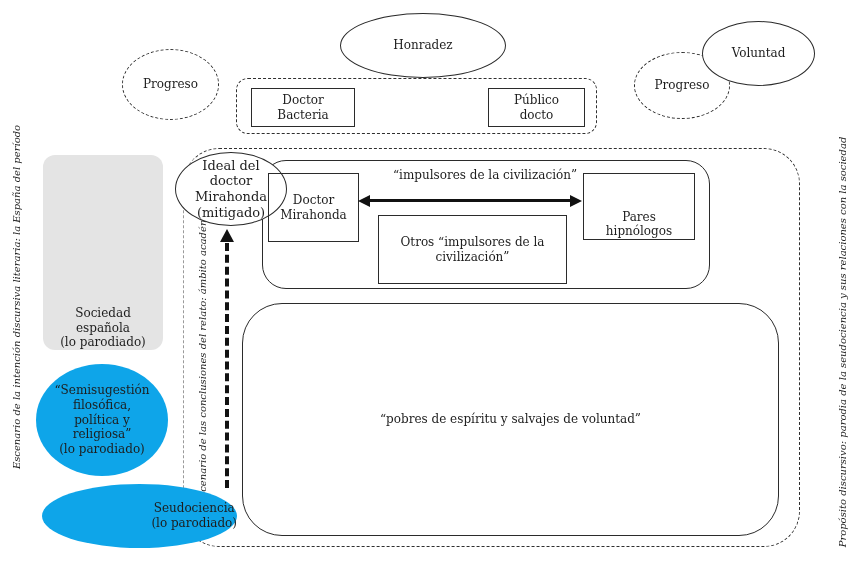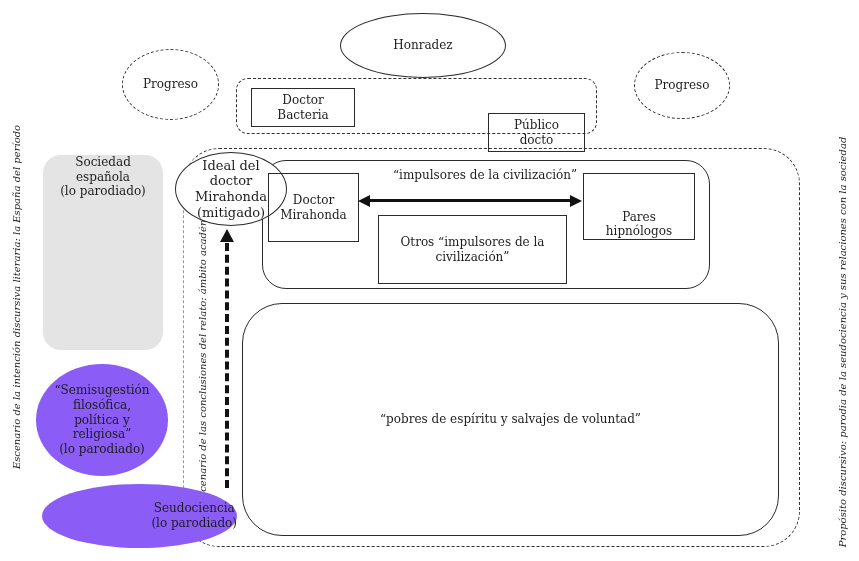--- a/index.html
+++ b/index.html
@@ -6,28 +6,28 @@
   #canvas{
     position:relative;width:859px;height:561px;background:#ffffff;overflow:hidden;
     font-family:"DejaVu Serif", serif;color:#1d1d1d;
   }
   .abs{position:absolute;}
   .ellipse{
     position:absolute;border:1.2px solid #2b2b2b;border-radius:50%;background:#fff;
     display:flex;align-items:center;justify-content:center;text-align:center;
   }
   .ellipse.dashed{border-style:dashed;}
-  .ellipse.grayfill{background:#8b5cf6;border:none;}
+  .ellipse.grayfill{background:#0ea5e9;border:none;}
   .roundrect{
     position:absolute;border:1.2px solid #2b2b2b;background:transparent;
     display:flex;align-items:center;justify-content:center;text-align:center;
   }
   .grayrect{
-    position:absolute;background:#e4e4e4;border:none;border-radius:18px;
-    display:flex;align-items:flex-start;justify-content:center;text-align:center;
+    position:absolute;background:#e4e4e4;border:none;border-radius:12px;
+    display:flex;align-items:flex-end;justify-content:center;text-align:center;
   }
   .box{
     position:absolute;border:1.2px solid #2b2b2b;background:transparent;
     display:flex;align-items:center;justify-content:center;text-align:center;
   }
   .lbl{font-size:12px;line-height:1.22;white-space:pre-line;}
   .lbl.small{font-size:13px;line-height:1.2;}
   .sideLabel{
     position:absolute;white-space:nowrap;font-style:italic;font-size:10px;color:#222;
     transform:translate(-50%,-50%) rotate(-90deg);
@@ -59,27 +59,30 @@
     <span class="lbl">Progreso</span>
   </div>
 
   <div class="ellipse" style="left:340px;top:13px;width:164px;height:63px;z-index:2;">
     <span class="lbl">Honradez</span>
   </div>
 
   <div class="ellipse dashed" style="left:634px;top:52px;width:94px;height:65px;z-index:2;">
     <span class="lbl">Progreso</span>
   </div>
+  <div class="ellipse" style="left:702px;top:21px;width:111px;height:63px;z-index:3;">
+    <span class="lbl">Voluntad</span>
+  </div>
 
   <div class="topDashed" style="left:236px;top:78px;width:359px;height:54px;z-index:2;"></div>
   <div class="box" style="left:251px;top:88px;width:102px;height:37px;z-index:3;">
     <span class="lbl">Doctor
 Bacteria</span>
   </div>
-  <div class="box" style="left:488px;top:88px;width:95px;height:37px;z-index:3;margin-top:25px;">
+  <div class="box" style="left:488px;top:88px;width:95px;height:37px;z-index:3;">
     <span class="lbl">Público
 docto</span>
   </div>
 
   <div class="grayrect" style="left:43px;top:155px;width:120px;height:195px;z-index:2;">
     <span class="lbl">Sociedad
 española
 (lo parodiado)</span>
   </div>
   <div class="ellipse grayfill" style="left:36px;top:364px;width:132px;height:112px;z-index:2;">

